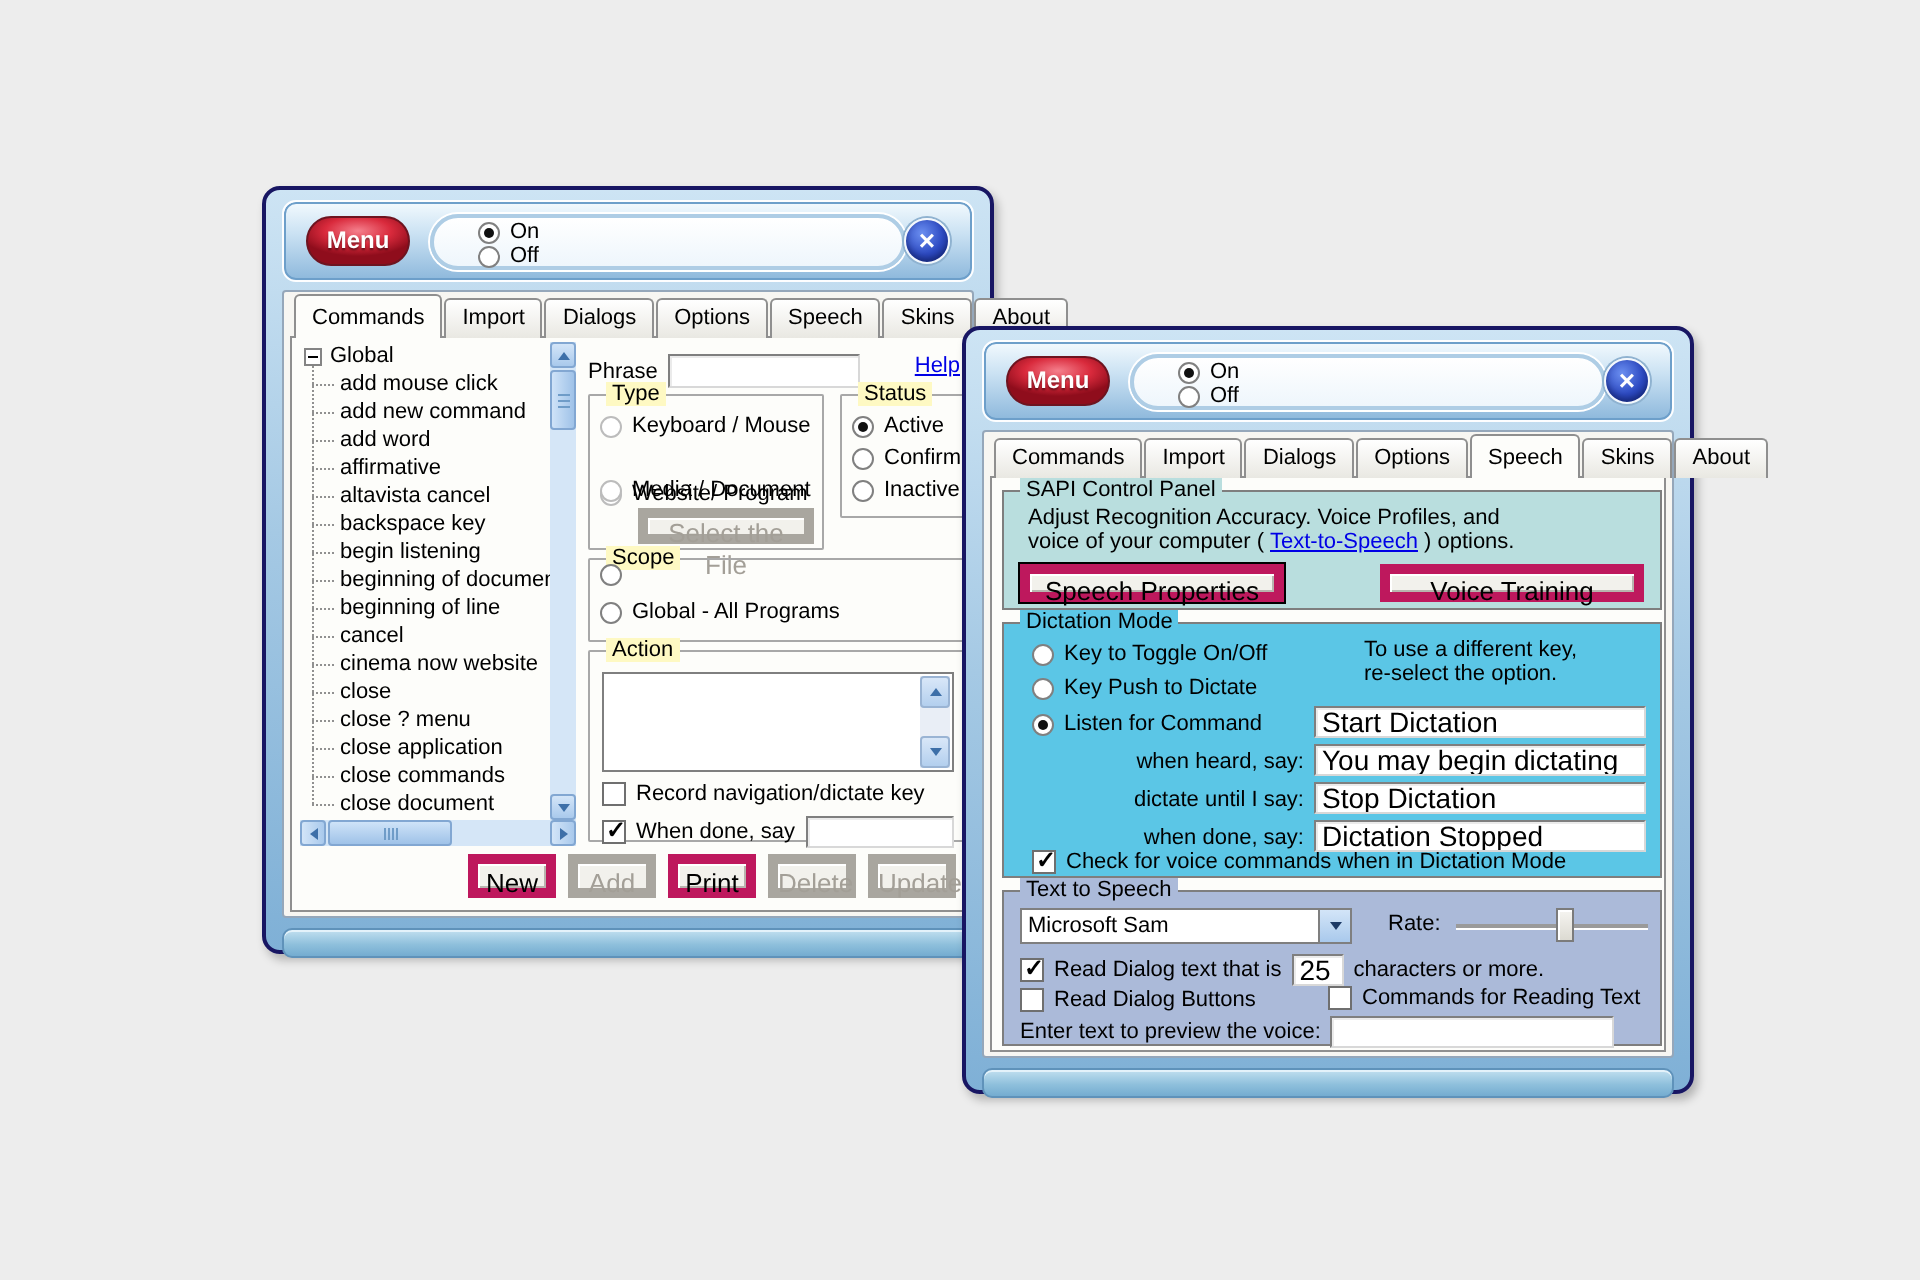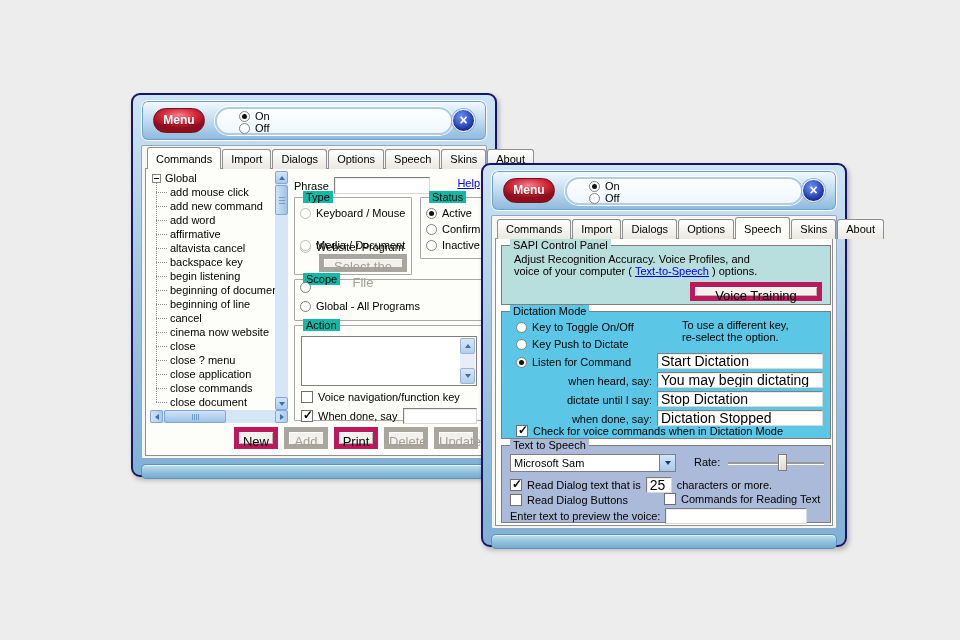--- a/index.html
+++ b/index.html
@@ -147,21 +147,21 @@
   }
   .link { color:#0000e6; text-decoration:underline; cursor:pointer; }
 
   .groupbox {
     position:absolute;
     border:1px solid #a8a8a8;
     border-radius:1px;
   }
   .groupbox > .legend {
     position:absolute; top:-7px; left:8px;
-    background:#14b8a6; padding:0 3px;
+    background:#fef9c3; padding:0 3px;
   }
 
   .btn {
     background:#f2f1ec;
     border:5px solid #be185d;
     box-shadow:inset 1px 1px 0 #ffffff, inset -1px -1px 0 #b8b4ae;
     font-family:"Liberation Sans", sans-serif;
     font-size:13px;
     text-align:center;
     cursor:pointer;
@@ -412,21 +412,21 @@
               <div class="ta-btn" style="top:0;">
                   <span class="tri-up"></span>
                 </div>
               <div class="ta-btn" style="bottom:0;">
                   <span class="tri-down"></span>
                 </div>
             </div>
           </div>
           <div class="row" style="left:6px; top:65px;">
             <span class="checkbox"></span>
-            <span>Voice  navigation/function key</span>
+            <span>Record  navigation/dictate key</span>
           </div>
           <div class="row" style="left:6px; top:82px;">
             <span class="checkbox checked"></span>
             <span>When done, say</span>
             <input class="tinput" style="width: 74px; height: 16px;" value="">
           </div>
         </div>
 
         <div class="row" style="left:-60px; top:258px; gap:6px;">
           <div class="btn" style="width:44px; height:22px; line-height:20px;">New</div>
@@ -473,20 +473,21 @@
       <div class="sec sec-sapi">
         <span class="legend">SAPI Control Panel</span>
         <div class="row" style="left:12px; top:7px;">
           <span>Adjust Recognition Accuracy. Voice Profiles, and</span>
         </div>
         <div class="row" style="left:12px; top:19px; gap:3px;">
           <span>voice of your computer  (</span>
           <span class="link">Text-to-Speech</span>
           <span>) options.</span>
         </div>
+        <div class="btn focused" style="position:absolute; left:8px; top:36px; width:132px; height:19px; line-height:17px;">Speech Properties</div>
         <div class="btn" style="position:absolute; right:8px; top:36px; width:132px; height:19px; line-height:17px;">Voice Training</div>
       </div>
 
       <div class="sec sec-dict">
         <span class="legend">Dictation Mode</span>
         <div class="row" style="left:14px; top:9px;">
           <span class="radio"></span>
           <span>Key to Toggle On/Off</span>
         </div>
         <div class="row" style="left:14px; top:26px;">

